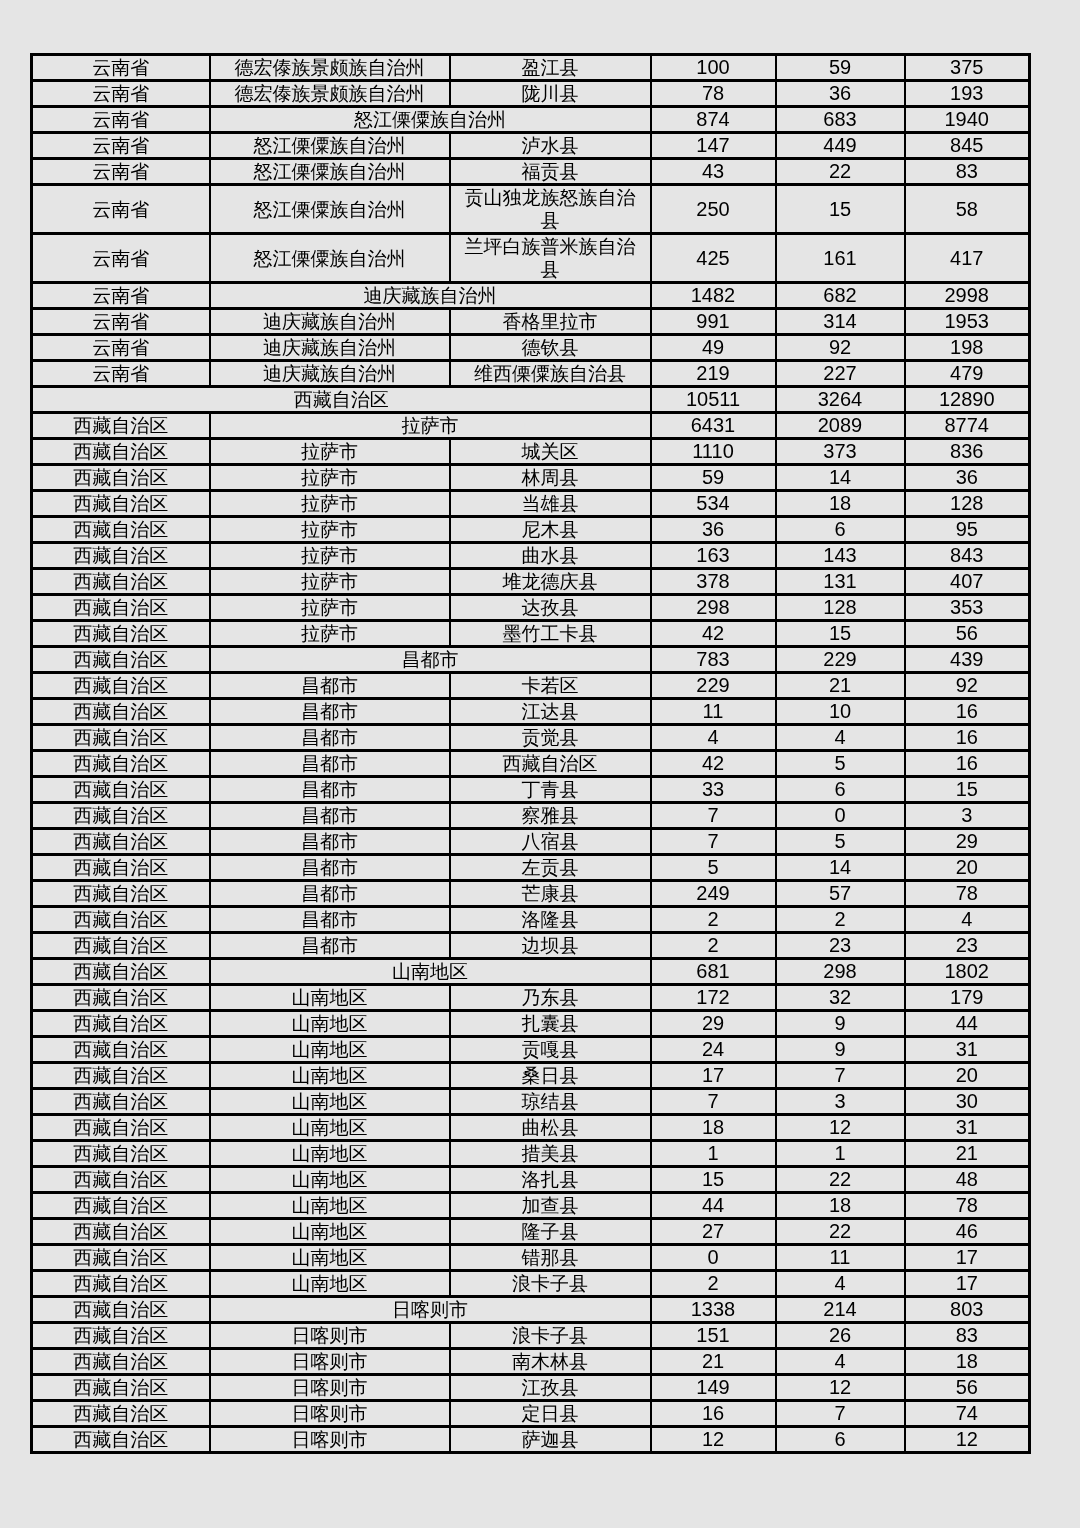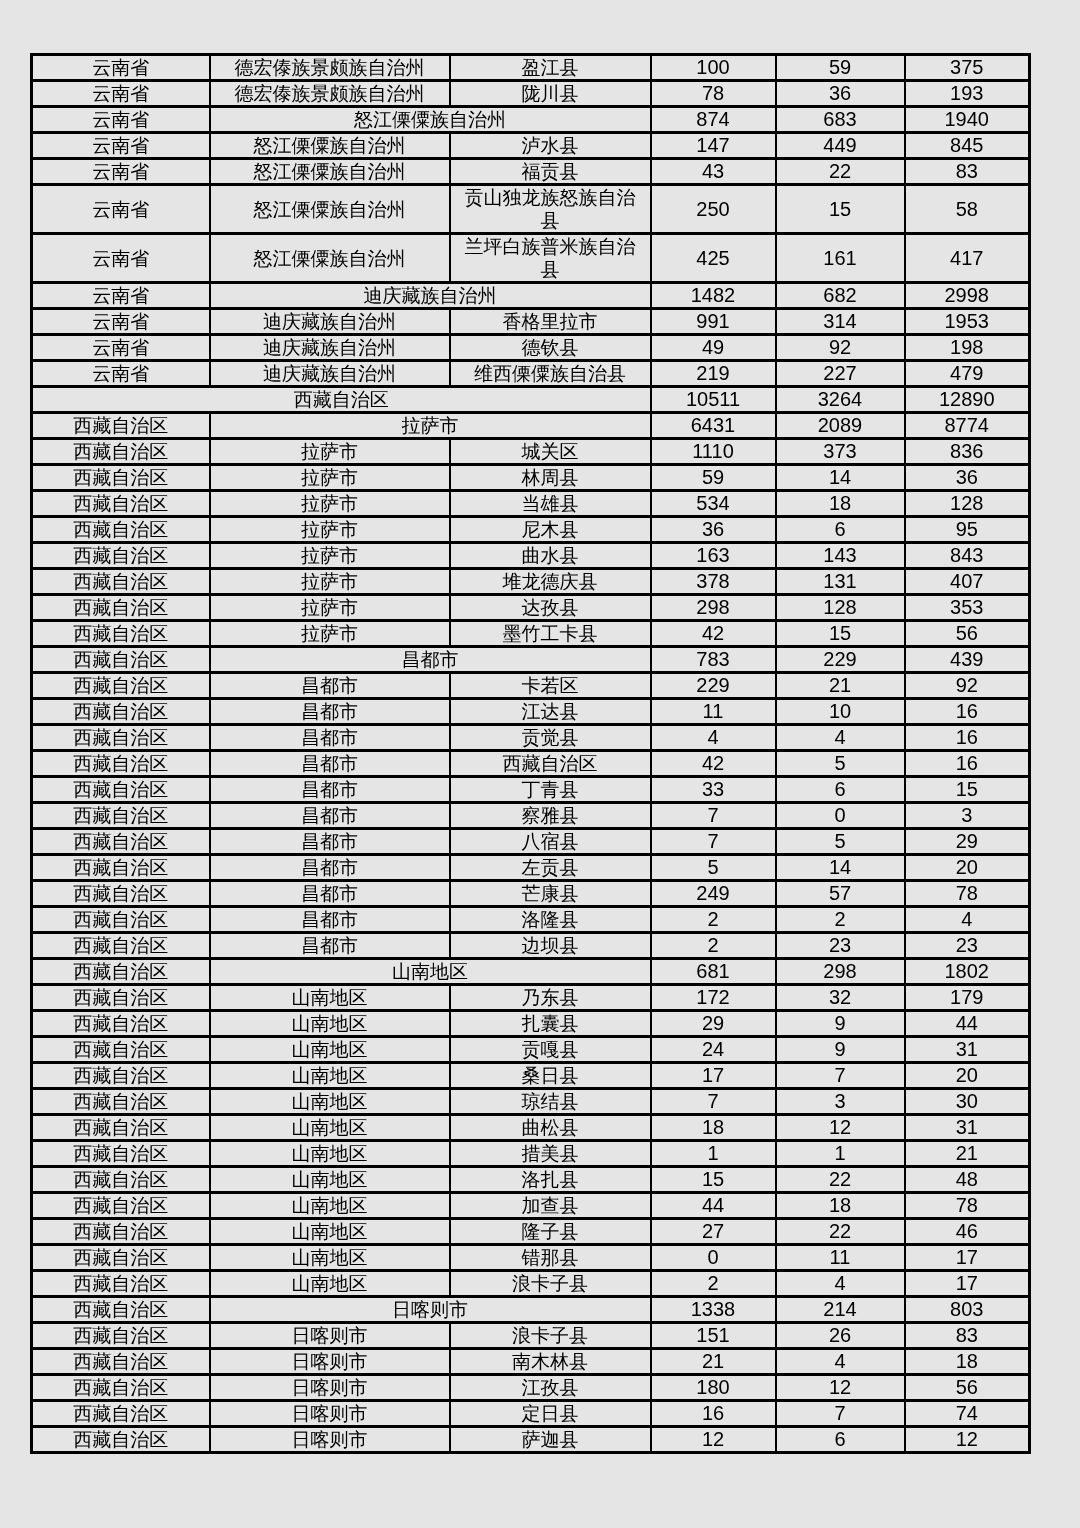--- a/index.html
+++ b/index.html
@@ -446,21 +446,21 @@
           <td class="name">日喀则市</td>
           <td class="name">南木林县</td>
           <td class="num">21</td>
           <td class="num">4</td>
           <td class="num">18</td>
         </tr>
         <tr>
           <td class="name">西藏自治区</td>
           <td class="name">日喀则市</td>
           <td class="name">江孜县</td>
-          <td class="num">180</td>
+          <td class="num">149</td>
           <td class="num">12</td>
           <td class="num">56</td>
         </tr>
         <tr>
           <td class="name">西藏自治区</td>
           <td class="name">日喀则市</td>
           <td class="name">定日县</td>
           <td class="num">16</td>
           <td class="num">7</td>
           <td class="num">74</td>

